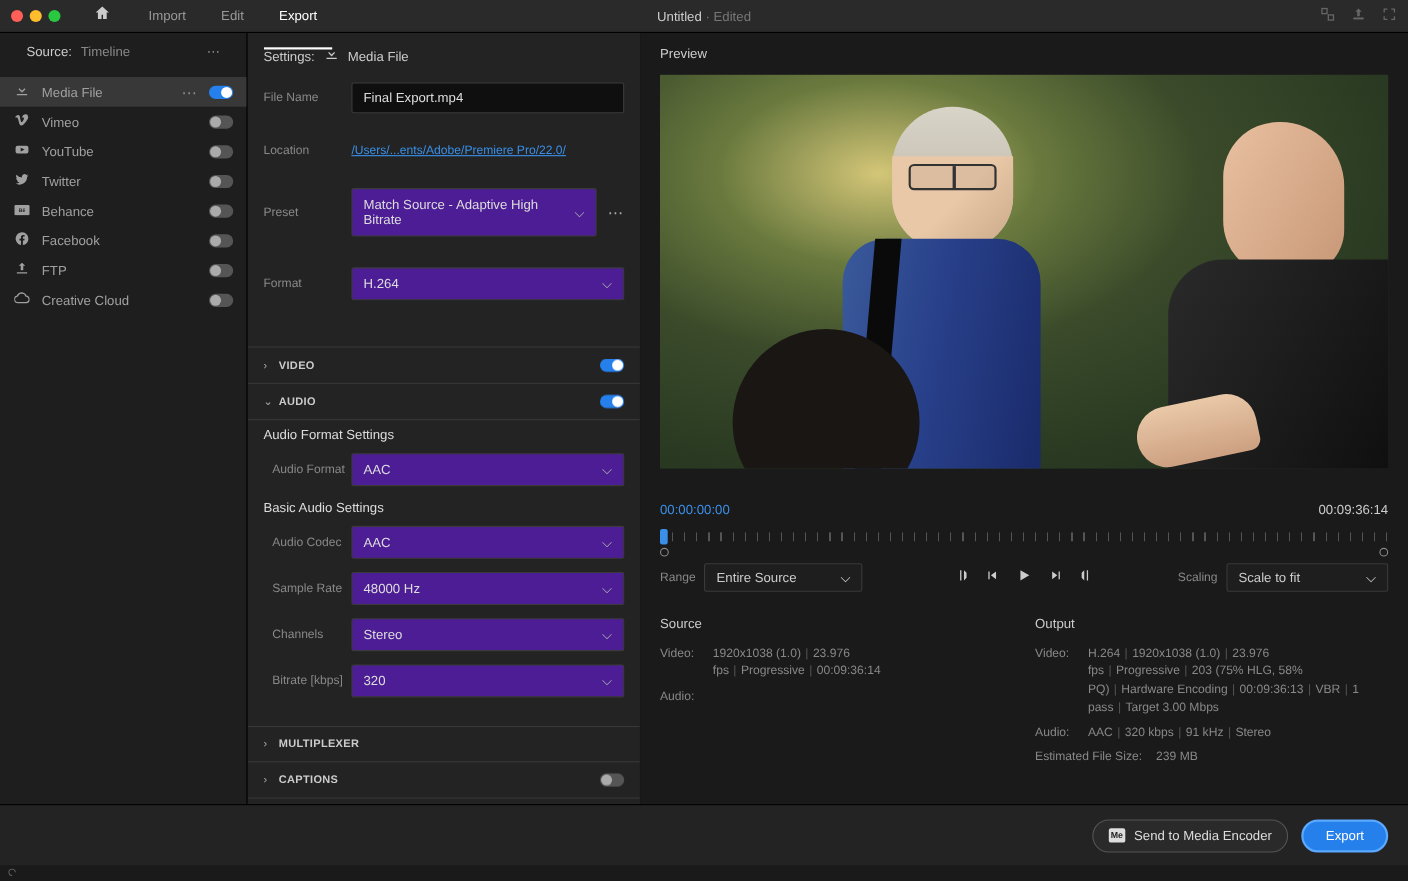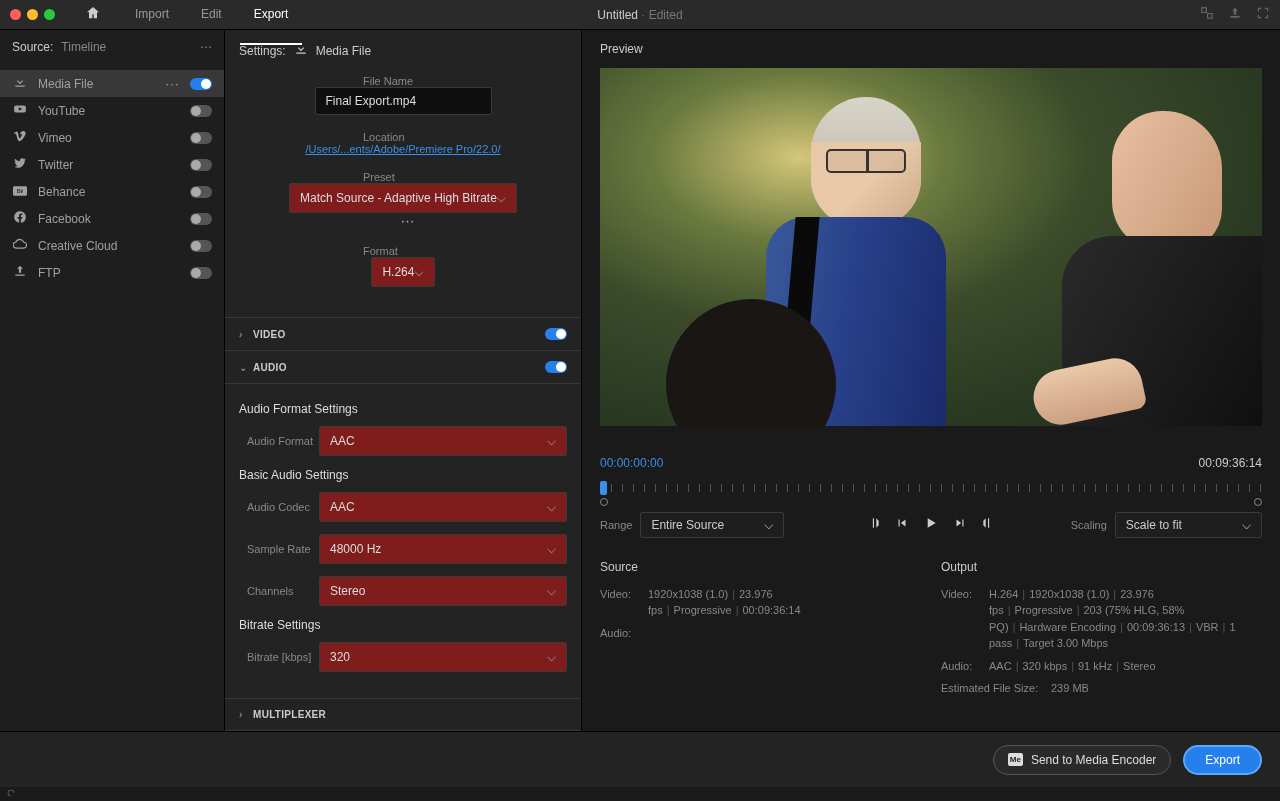--- a/index.html
+++ b/index.html
@@ -13,56 +13,56 @@
 .tabs { display: flex; margin-left: 20px; gap: 4px; }
 .tab { padding: 22px 14px; color: #999; cursor: pointer; }
 .tab.active { color: #fff; border-bottom: 2px solid #fff; }
 .doc-title { position: absolute; left: 50%; transform: translateX(-50%); color: #ccc; }
 .doc-title .ed { color: #777; }
 .title-right { position: absolute; right: 10px; display: flex; gap: 14px; color: #666; }
 
 .content { flex: 1; display: flex; min-height: 0; }
 
 .sidebar { width: 225px; background: #1e1e1e; border-right: 1px solid #000; display: flex; flex-direction: column; }
-.source-row { display: flex; align-items: center; padding: 10px 12px; }
+.source-row { display: flex; align-items: center; padding: 10px 24px; }
 .source-row .lbl { color: #ccc; font-weight: 500; }
 .source-row .val { margin-left: 8px; color: #888; }
 .source-row .dots { margin-left: auto; color: #888; }
 .dest-list { padding-top: 6px; }
 .dest-item { display: flex; align-items: center; padding: 6px 12px; height: 27px; gap: 10px; }
 .dest-item.selected { background: #383838; }
 .dest-icon { width: 16px; text-align: center; }
 .dest-label { flex: 1; }
 .dest-more { color: #888; font-size: 14px; letter-spacing: 1px; }
 .dest-toggle { width: 22px; height: 12px; border-radius: 7px; background: #555; position: relative; }
 .dest-toggle::after { content: ""; width: 10px; height: 10px; border-radius: 50%; background: #aaa; position: absolute; top: 1px; left: 1px; }
 .dest-toggle.on { background: #2680eb; }
 .dest-toggle.on::after { left: auto; right: 1px; background: #fff; }
 
 .settings { width: 357px; background: #232323; border-right: 1px solid #000; overflow-y: auto; display: flex; flex-direction: column; }
 .settings-header { padding: 12px 14px; display: flex; align-items: center; gap: 8px; color: #ccc; }
 .settings-header .txt { font-weight: 500; }
 .form-rows { padding: 4px 14px 14px 14px; }
-.form-row { display: flex; align-items: center; margin-bottom: 16px; flex-direction: column; }
+.form-row { display: flex; align-items: center; margin-bottom: 28px; }
 .form-label { width: 80px; color: #888; font-size: 11px; }
 .text-input { flex: 1; background: #0f0f0f; border: 1px solid #3a3a3a; color: #ddd; padding: 6px 10px; font-size: 12px; border-radius: 2px; }
 .loc-link { color: #3a8fe8; text-decoration: underline; font-size: 11px; text-align: center; }
-.dropdown { flex: 1; background: #7f1d1d; border: 1px solid #3a3a3a; color: #ddd; padding: 7px 10px; font-size: 12px; border-radius: 2px; display: flex; justify-content: space-between; align-items: center; }
+.dropdown { flex: 1; background: #4c1d95; border: 1px solid #3a3a3a; color: #ddd; padding: 7px 10px; font-size: 12px; border-radius: 2px; display: flex; justify-content: space-between; align-items: center; }
 .dropdown .chev { color: #aaa; }
 .preset-more { margin-left: 10px; color: #aaa; font-size: 14px; letter-spacing: 1px; }
 
 .section-row { background: #232323; border-top: 1px solid #383838; padding: 10px 14px; display: flex; align-items: center; }
 .section-chev { width: 14px; color: #aaa; font-size: 10px; }
 .section-title { text-transform: uppercase; font-size: 10px; font-weight: 600; color: #ccc; letter-spacing: 0.3px; flex: 1; }
 .sec-toggle { width: 22px; height: 12px; border-radius: 7px; background: #2680eb; position: relative; }
 .sec-toggle::after { content: ""; width: 10px; height: 10px; border-radius: 50%; background: #fff; position: absolute; top: 1px; right: 1px; }
 .sec-toggle.off { background: #555; }
 .sec-toggle.off::after { right: auto; left: 1px; background: #aaa; }
 .audio-body { padding: 6px 14px 14px 14px; border-top: 1px solid #383838; }
-.subhead { color: #ddd; font-size: 12px; margin: 12px 0 10px 0; }
+.subhead { color: #ddd; font-size: 12px; margin: 0 0 10px 0; }
 .subrow { display: flex; align-items: center; margin-bottom: 12px; }
 .sublabel { width: 80px; color: #888; font-size: 11px; padding-left: 8px; }
 
 .preview { flex: 1; background: #1a1a1a; display: flex; flex-direction: column; }
 .preview-header { padding: 12px 18px; color: #ccc; font-weight: 500; }
 .preview-body { flex: 1; padding: 0 18px; display: flex; flex-direction: column; min-height: 0; }
 .video-frame { width: 100%; aspect-ratio: 1920/1038; background: radial-gradient(ellipse at 30% 25%, #d4c678 0%, #6a7a3e 22%, #3a4a2a 45%, #1a2a1a 100%); position: relative; overflow: hidden; max-height: 360px; }
 .person1 { position: absolute; left: 25%; top: 8%; width: 200px; height: 330px; }
 .p1-head { width: 110px; height: 130px; background: linear-gradient(#d8d4c8, #b8b0a0); border-radius: 55px 55px 48px 48px; margin: 0 auto; position: relative; }
 .p1-face { position: absolute; bottom: 0; width: 100%; height: 65%; background: linear-gradient(135deg, #e9c8a8 50%, #c9a888 100%); border-radius: 0 0 48px 48px; }
@@ -159,32 +159,32 @@
         <div class="dest-item selected">
           <span class="dest-icon"><svg width="14" height="14" viewBox="0 0 24 24">
               <path d="M12 3v10l4-4 1.4 1.4L12 16 6.6 10.4 8 9l4 4V3zM4 18h16v2H4z"></path>
             </svg></span>
     <span class="dest-label">Media File</span>
     <span class="dest-more">⋯</span>
     <span class="dest-toggle on"></span>
         </div>
         <div class="dest-item">
           <span class="dest-icon"><svg width="14" height="14" viewBox="0 0 24 24">
+              <path d="M22 7c-.1 2-1.5 4.8-4.2 8.3C15 19 12.7 20.8 10.8 20.8c-1.2 0-2.2-1.1-3-3.3L6 11c-.6-2.2-1.3-3.3-2-3.3-.2 0-.7.3-1.6 1L1.4 7.5C3 6 4.5 4.6 5.9 4.5c1.6-.2 2.6 1 3 3.4.4 2.6.7 4.2.9 4.8.5 2 1 3 1.6 3 .5 0 1.2-.7 2.1-2.2.9-1.5 1.4-2.6 1.5-3.4.1-1.3-.4-1.9-1.5-1.9-.5 0-1.1.1-1.7.4C12.9 5 15 3.2 18.1 3.3c2.3.1 3.4 1.6 3.3 4.5z"></path>
+            </svg></span>
+    <span class="dest-label">Vimeo</span>
+
+    <span class="dest-toggle "></span>
+        </div>
+        <div class="dest-item">
+          <span class="dest-icon"><svg width="14" height="14" viewBox="0 0 24 24">
               <rect x="2" y="6" width="20" height="12" rx="3"></rect>
               <path fill="#1e1e1e" d="M10 9l6 3-6 3z"></path>
             </svg></span>
     <span class="dest-label">YouTube</span>
-
-    <span class="dest-toggle "></span>
-        </div>
-        <div class="dest-item">
-          <span class="dest-icon"><svg width="14" height="14" viewBox="0 0 24 24">
-              <path d="M22 7c-.1 2-1.5 4.8-4.2 8.3C15 19 12.7 20.8 10.8 20.8c-1.2 0-2.2-1.1-3-3.3L6 11c-.6-2.2-1.3-3.3-2-3.3-.2 0-.7.3-1.6 1L1.4 7.5C3 6 4.5 4.6 5.9 4.5c1.6-.2 2.6 1 3 3.4.4 2.6.7 4.2.9 4.8.5 2 1 3 1.6 3 .5 0 1.2-.7 2.1-2.2.9-1.5 1.4-2.6 1.5-3.4.1-1.3-.4-1.9-1.5-1.9-.5 0-1.1.1-1.7.4C12.9 5 15 3.2 18.1 3.3c2.3.1 3.4 1.6 3.3 4.5z"></path>
-            </svg></span>
-    <span class="dest-label">Vimeo</span>
 
     <span class="dest-toggle "></span>
         </div>
         <div class="dest-item">
           <span class="dest-icon"><svg width="14" height="14" viewBox="0 0 24 24">
               <path d="M22 5.9c-.7.3-1.5.6-2.4.7.9-.5 1.5-1.3 1.8-2.3-.8.5-1.7.8-2.6 1a4.1 4.1 0 00-7 3.7A11.6 11.6 0 013.4 4.8a4.1 4.1 0 001.3 5.5c-.7 0-1.3-.2-1.9-.5v.1c0 2 1.4 3.6 3.3 4-.3.1-.7.1-1.1.1-.3 0-.5 0-.8-.1.5 1.6 2.1 2.8 3.9 2.9A8.2 8.2 0 012 18.5a11.6 11.6 0 006.3 1.8c7.5 0 11.7-6.3 11.7-11.7v-.5c.8-.6 1.5-1.3 2-2.2z"></path>
             </svg></span>
     <span class="dest-label">Twitter</span>
 
     <span class="dest-toggle "></span>
@@ -201,31 +201,31 @@
         <div class="dest-item">
           <span class="dest-icon"><svg width="14" height="14" viewBox="0 0 24 24">
               <path d="M22 12a10 10 0 10-11.6 9.9v-7H8v-2.9h2.4V9.8c0-2.4 1.4-3.7 3.6-3.7 1 0 2.1.2 2.1.2v2.3h-1.2c-1.2 0-1.5.7-1.5 1.5V12h2.6l-.4 2.9h-2.2v7A10 10 0 0022 12z"></path>
             </svg></span>
     <span class="dest-label">Facebook</span>
 
     <span class="dest-toggle "></span>
         </div>
         <div class="dest-item">
           <span class="dest-icon"><svg width="14" height="14" viewBox="0 0 24 24">
+              <path d="M12 3l5 5h-3v7h-4V8H7zM4 18h16v2H4z"></path>
+            </svg></span>
+    <span class="dest-label">FTP</span>
+
+    <span class="dest-toggle "></span>
+        </div>
+        <div class="dest-item">
+          <span class="dest-icon"><svg width="14" height="14" viewBox="0 0 24 24">
               <path d="M12 4a8 8 0 00-7.4 5A5 5 0 006 19h12a5 5 0 00.4-10A8 8 0 0012 4z" fill="none" stroke="currentColor" stroke-width="2"></path>
             </svg></span>
     <span class="dest-label">Creative Cloud</span>
-
-    <span class="dest-toggle "></span>
-        </div>
-        <div class="dest-item">
-          <span class="dest-icon"><svg width="14" height="14" viewBox="0 0 24 24">
-              <path d="M12 3l5 5h-3v7h-4V8H7zM4 18h16v2H4z"></path>
-            </svg></span>
-    <span class="dest-label">FTP</span>
 
     <span class="dest-toggle "></span>
         </div>
       </div>
   </div>
 
   <div class="settings">
     <div class="settings-header">
       <span class="txt">Settings:</span>
       <span><svg width="14" height="14" viewBox="0 0 24 24">
@@ -293,21 +293,20 @@
             <span class="chev">⌵</span>
           </div>
         </div>
       <div class="subrow">
           <div class="sublabel">Channels</div>
           <div class="dropdown">
             <span>Stereo</span>
             <span class="chev">⌵</span>
           </div>
         </div>
-      <div class="subhead">Bitrate Settings</div>
       <div class="subrow">
           <div class="sublabel">Bitrate [kbps]</div>
           <div class="dropdown">
             <span>320</span>
             <span class="chev">⌵</span>
           </div>
         </div>
     </div>
 
     <div class="section-row">

